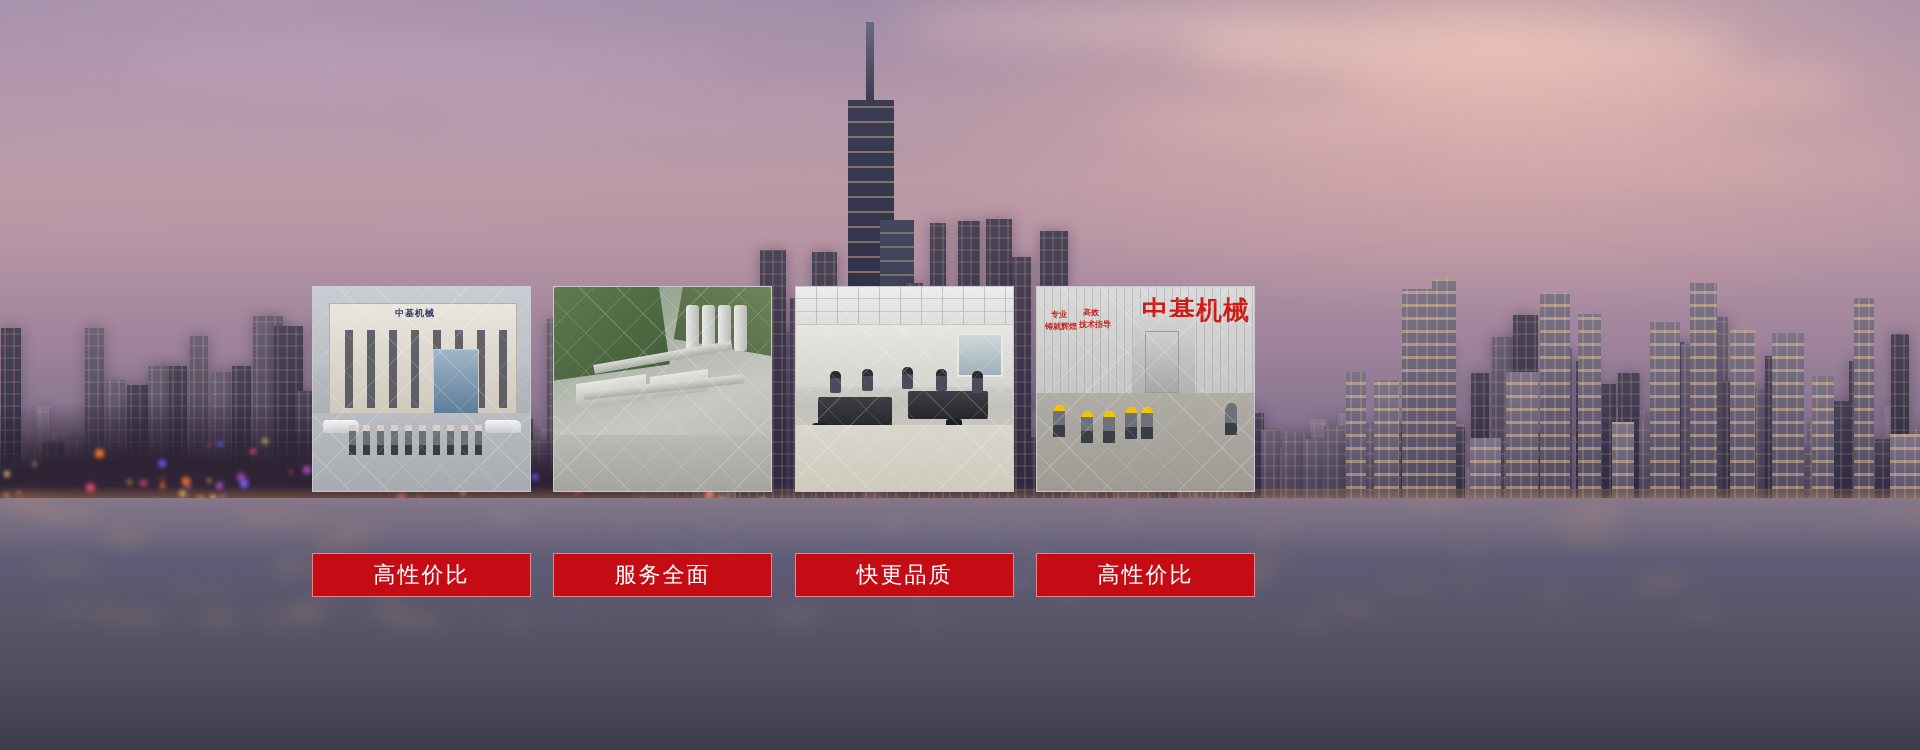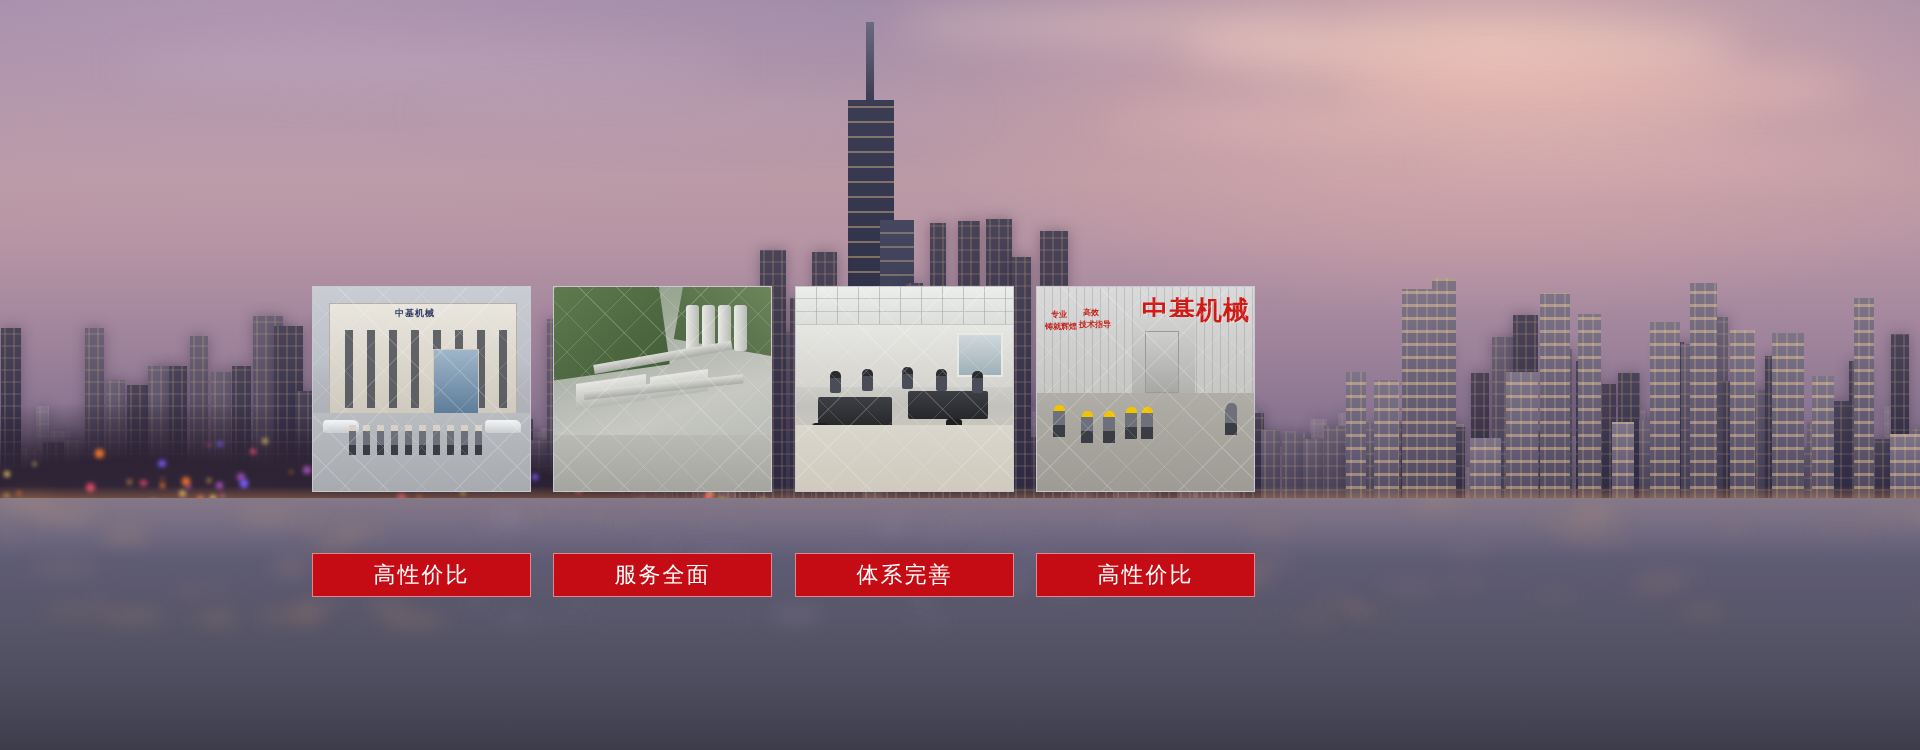--- a/index.html
+++ b/index.html
@@ -826,17 +826,17 @@
             </div>
         </div>
         <div class="wm"></div>
       </div>
     </div>
   </div>
 
   <div>
     <div class="card-cap" style="left:312px; top:553px;">高性价比</div>
     <div class="card-cap" style="left:553px; top:553px;">服务全面</div>
-    <div class="card-cap" style="left:795px; top:553px;">体系完善</div>
+    <div class="card-cap" style="left:795px; top:553px;">快更品质</div>
     <div class="card-cap" style="left:1036px; top:553px;">高性价比</div>
   </div>
 
 </div>
 
 </body></html>

